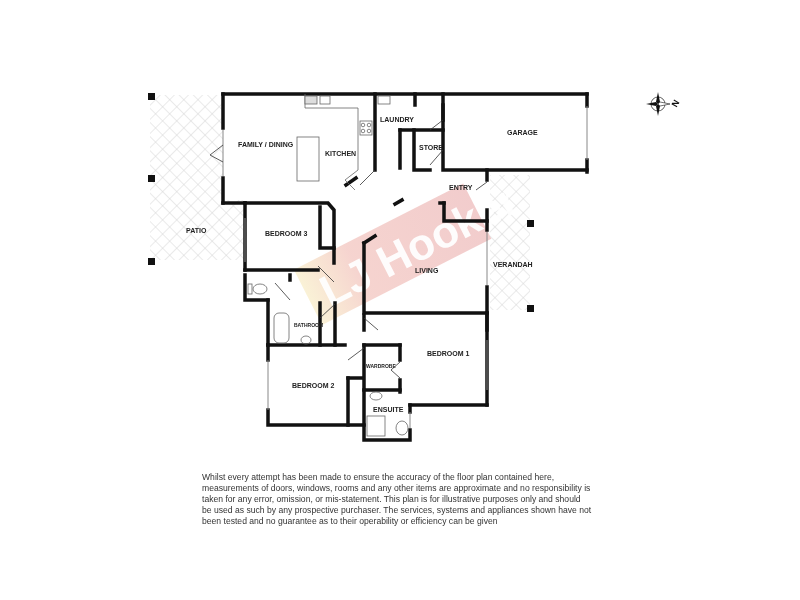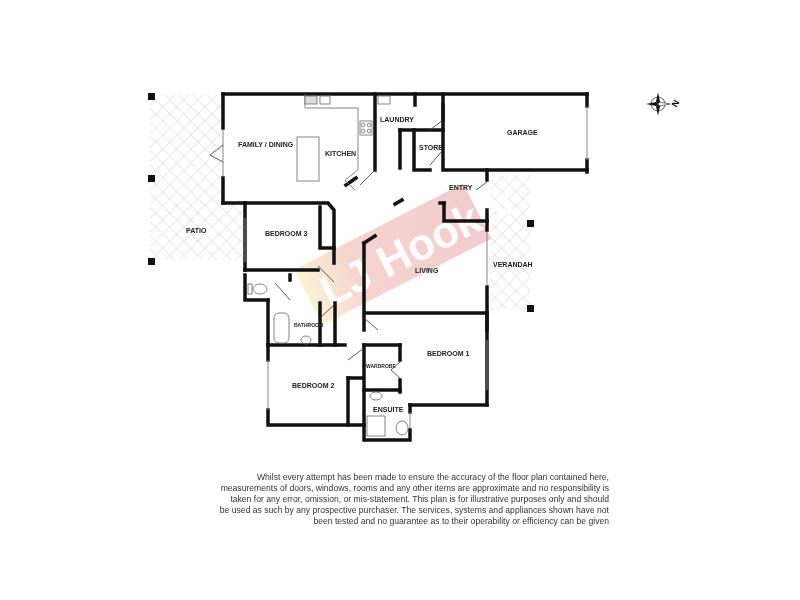--- a/index.html
+++ b/index.html
@@ -1,21 +1,21 @@
 <!DOCTYPE html>
 <html><head>
 <meta charset="utf-8">
 <style>
   html, body { margin:0; padding:0; background:#ffffff; }
   body { width:800px; height:600px; position:relative; overflow:hidden; font-family:"Liberation Sans", sans-serif; }
   svg { position:absolute; left:0; top:0; }
   .lbl { font-family:"Liberation Sans", sans-serif; font-size:7px; font-weight:bold; fill:#222; }
   .lbl-s { font-family:"Liberation Sans", sans-serif; font-size:5px; font-weight:bold; fill:#222; }
   .wm { font-family:"Liberation Sans", sans-serif; font-size:44px; font-weight:bold; fill:#ffffff; }
-  .disclaimer { position:absolute; left:219px; top:472px; width:390px; text-align:right; font-size:8.6px; line-height:11px; color:#333; font-family:"Liberation Sans", sans-serif; }
+  .disclaimer { position:absolute; left:202px; top:472px; width:390px; text-align:left; font-size:8.6px; line-height:11px; color:#333; font-family:"Liberation Sans", sans-serif; }
 </style>
 </head>
 <body>
 
 <svg width="800" height="600" viewBox="0 0 800 600">
   <defs>
     <pattern id="hatch" width="10" height="10" patternUnits="userSpaceOnUse" patternTransform="rotate(45)">
       <rect width="10" height="10" fill="#ffffff"></rect>
       <line x1="0" y1="0" x2="0" y2="10" stroke="#d6d6d6" stroke-width="1"></line>
       <line x1="0" y1="0" x2="10" y2="0" stroke="#d6d6d6" stroke-width="1"></line>

